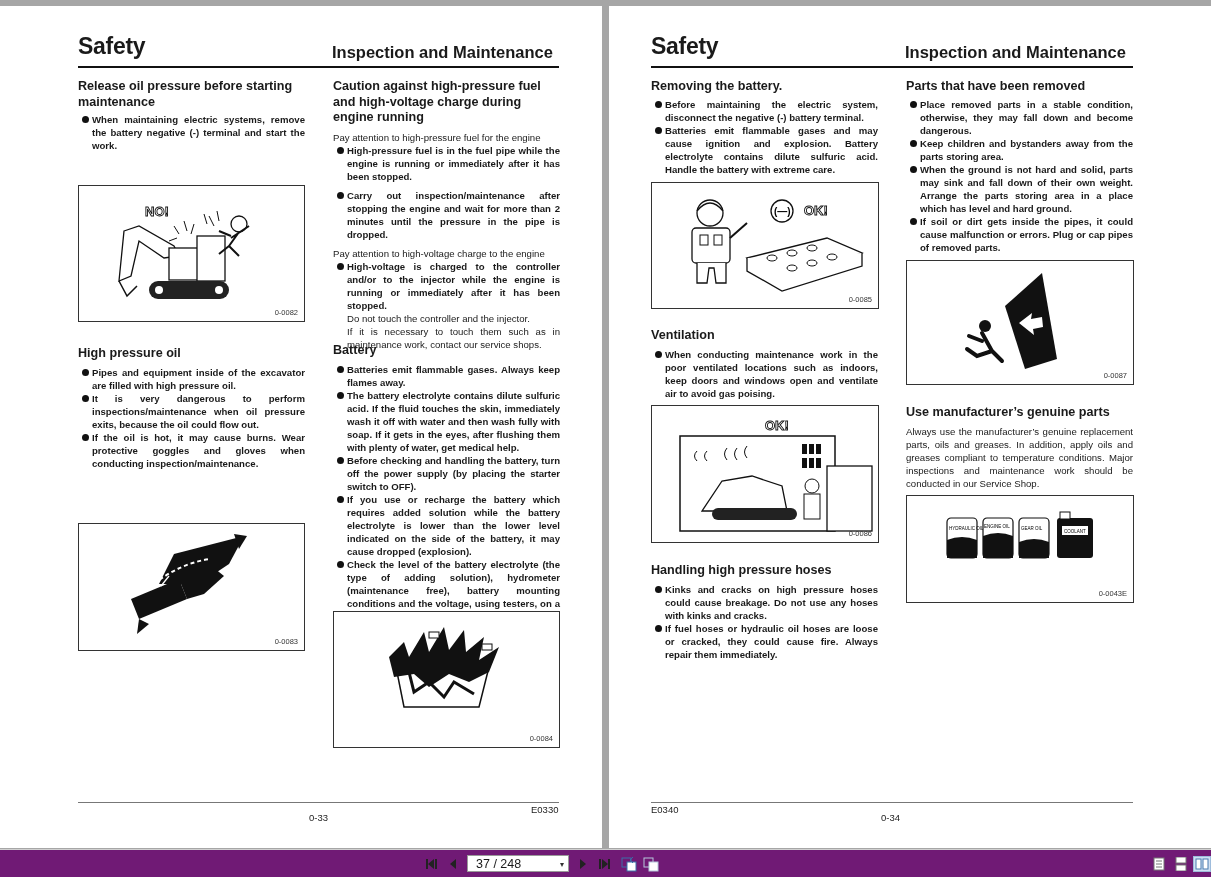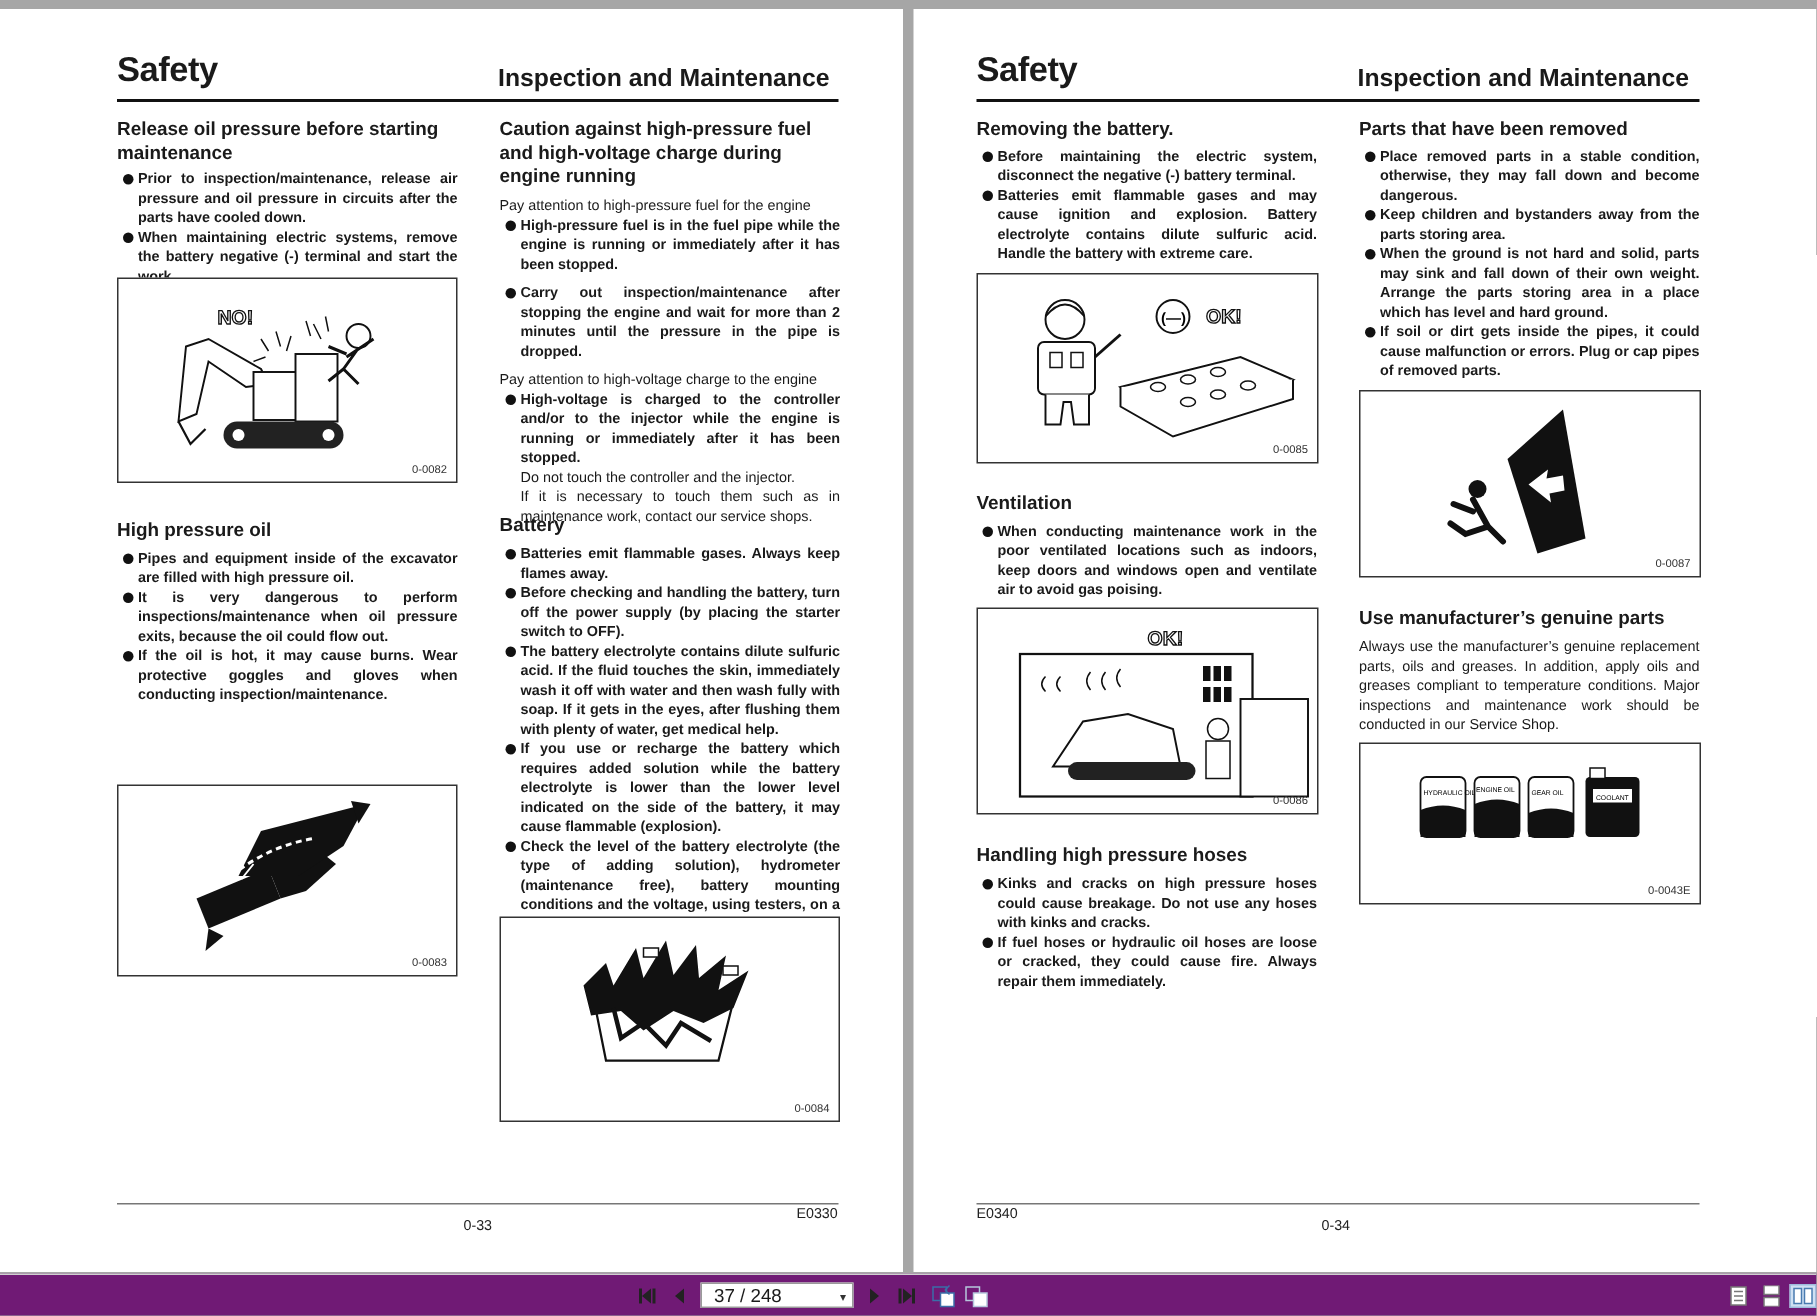--- a/index.html
+++ b/index.html
@@ -29,21 +29,20 @@
 <body>
 
 <div id="page-left" class="page">
   <div class="hdr-safety" style="left:78px;">Safety</div>
   <div class="hdr-im" style="left:332px;">Inspection and Maintenance</div>
   <div class="hdr-rule" style="left:78px;width:481px;"></div>
 
   <div class="col" style="left:78px;top:73px;width:227px;">
     <div class="sec-title">Release oil pressure before starting maintenance</div>
     <ul class="bul">
-      <li>Prior to inspection/maintenance, release air pressure and oil pressure in circuits after the parts have cooled down.</li>
       <li>When maintaining electric systems, remove the battery negative (-) terminal and start the work.</li>
     </ul>
   </div>
   <div class="figbox" style="left:78px;top:179px;width:225px;height:135px;">
     <svg width="225" height="135">
       <text x="66" y="30" font-size="13" font-weight="bold" font-family="Liberation Sans, sans-serif" fill="none" stroke="#111" stroke-width="0.9">NO!</text>
       <path d="M45 45 L60 40 L95 60 L100 70 L85 72 L60 55 L52 90 L40 95 Z" fill="#fff" stroke="#111" stroke-width="1.3"></path>
       <path d="M40 95 L48 110 L58 100" fill="none" stroke="#111" stroke-width="1.5"></path>
       <rect x="90" y="62" width="42" height="32" fill="#fff" stroke="#111" stroke-width="1.3"></rect>
       <rect x="118" y="50" width="28" height="45" fill="#fff" stroke="#111" stroke-width="1.3"></rect>
@@ -91,23 +90,23 @@
       <li>High-voltage is charged to the controller and/or to the injector while the engine is running or immediately after it has been stopped.</li>
     </ul>
     <div style="padding-left:14px;">Do not touch the controller and the injector.</div>
     <div style="padding-left:14px;text-align:justify;">If it is necessary to touch them such as in maintenance work, contact our service shops.</div>
   </div>
 
   <div class="col" style="left:333px;top:337px;width:227px;">
     <div class="sec-title" style="margin-bottom:4px;">Battery</div>
     <ul class="bul">
       <li>Batteries emit flammable gases. Always keep flames away.</li>
+      <li>The battery electrolyte contains dilute sulfuric acid. If the fluid touches the skin, immediately wash it off with water and then wash fully with soap. If it gets in the eyes, after flushing them with plenty of water, get medical help.</li>
       <li>Before checking and handling the battery, turn off the power supply (by placing the starter switch to OFF).</li>
-      <li>The battery electrolyte contains dilute sulfuric acid. If the fluid touches the skin, immediately wash it off with water and then wash fully with soap. If it gets in the eyes, after flushing them with plenty of water, get medical help.</li>
-      <li>If you use or recharge the battery which requires added solution while the battery electrolyte is lower than the lower level indicated on the side of the battery, it may cause flammable (explosion).</li>
+      <li>If you use or recharge the battery which requires added solution while the battery electrolyte is lower than the lower level indicated on the side of the battery, it may cause dropped (explosion).</li>
       <li>Check the level of the battery electrolyte (the type of adding solution), hydrometer (maintenance free), battery mounting conditions and the voltage, using testers, on a regular basis.</li>
     </ul>
   </div>
   <div class="figbox" style="left:333px;top:605px;width:225px;height:135px;">
     <svg width="225" height="135">
       <path d="M62 55 L70 95 L145 95 L155 55" fill="none" stroke="#111" stroke-width="1.5"></path>
       <path d="M55 45 L70 30 L75 45 L90 20 L95 40 L110 15 L115 38 L130 18 L132 40 L150 25 L145 48 L165 35 L155 60 L135 70 L115 62 L95 75 L80 62 L60 65 Z" fill="#111"></path>
       <path d="M75 60 L80 80 L95 70 L110 85 L120 70 L140 82" stroke="#111" stroke-width="3" fill="none"></path>
       <rect x="95" y="20" width="10" height="6" fill="#fff" stroke="#111"></rect>
       <rect x="148" y="32" width="10" height="6" fill="#fff" stroke="#111"></rect>

